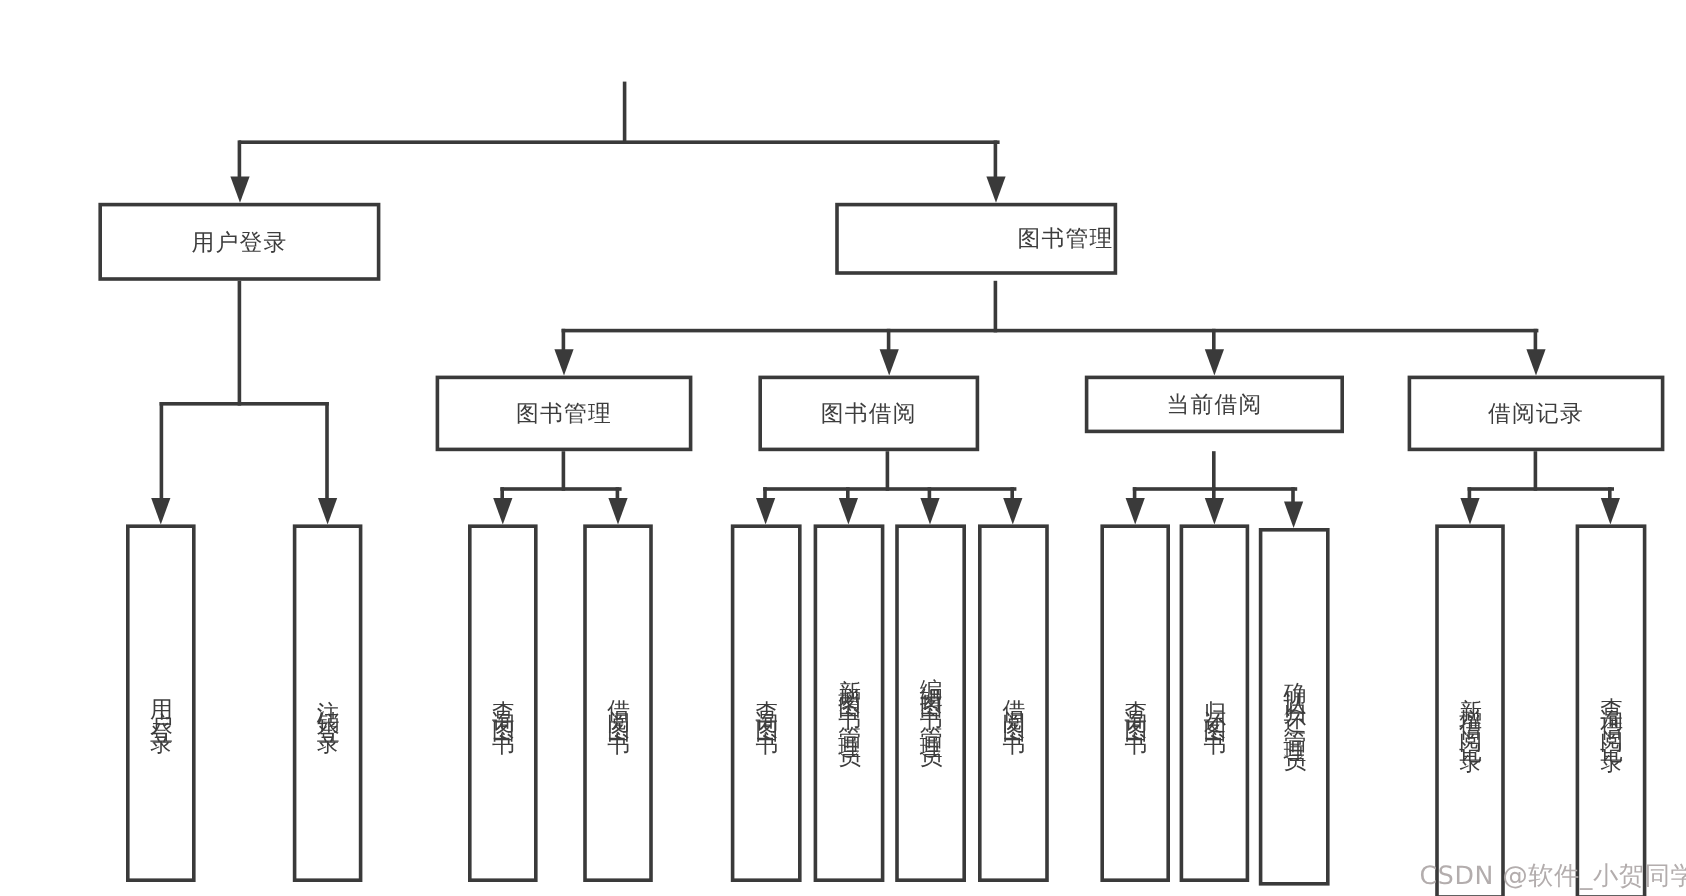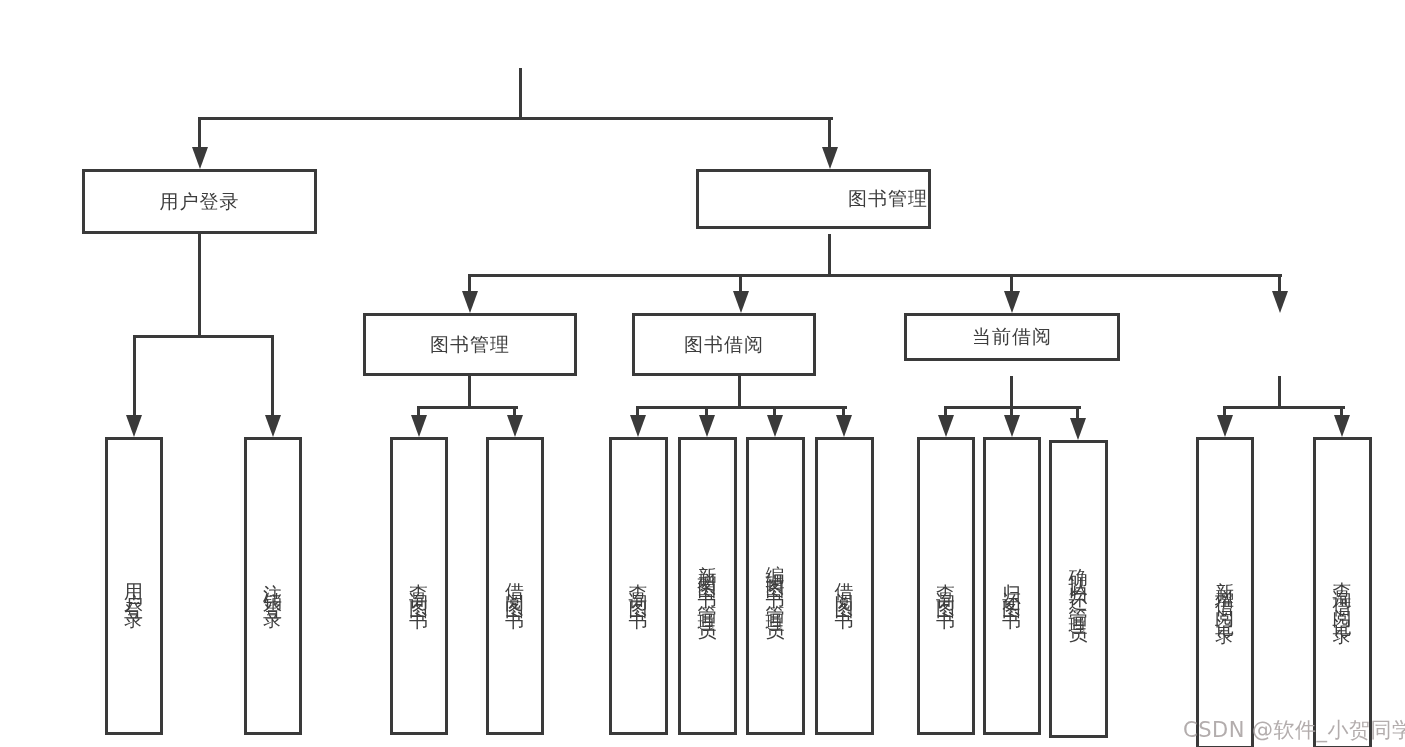--- a/index.html
+++ b/index.html
@@ -67,20 +67,23 @@
   <div class="arr" style="left:1272px;top:291px;"></div>
 
   <div class="box" style="left:363px;top:313px;width:214px;height:63px;">
     <span class="hlabel">图书管理</span>
   </div>
   <div class="box" style="left:632px;top:313px;width:184px;height:63px;">
     <span class="hlabel">图书借阅</span>
   </div>
   <div class="box" style="left:904px;top:313px;width:216px;height:48px;">
     <span class="hlabel">当前借阅</span>
+  </div>
+  <div class="box" style="left:1173px;top:313px;width:214px;height:63px;">
+    <span class="hlabel">借阅记录</span>
   </div>
 
   <div class="vl" style="left:468px;top:376px;height:33px;"></div>
   <div class="hl" style="left:417px;top:406px;width:101px;"></div>
   <div class="vl" style="left:417px;top:406px;height:14px;"></div>
   <div class="arr" style="left:411px;top:415px;"></div>
   <div class="vl" style="left:513px;top:406px;height:14px;"></div>
   <div class="arr" style="left:507px;top:415px;"></div>
 
   <div class="vl" style="left:738px;top:376px;height:33px;"></div>

